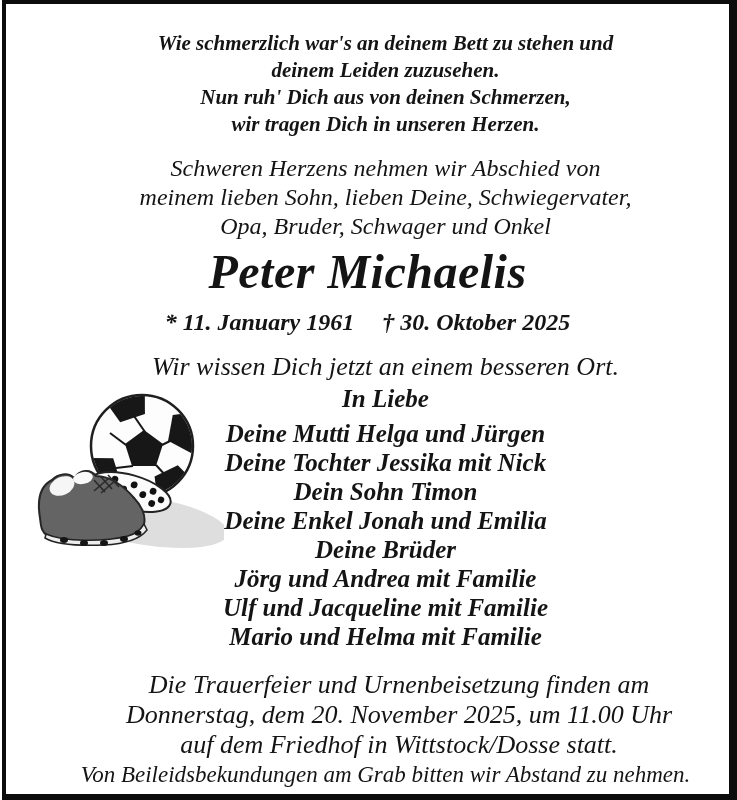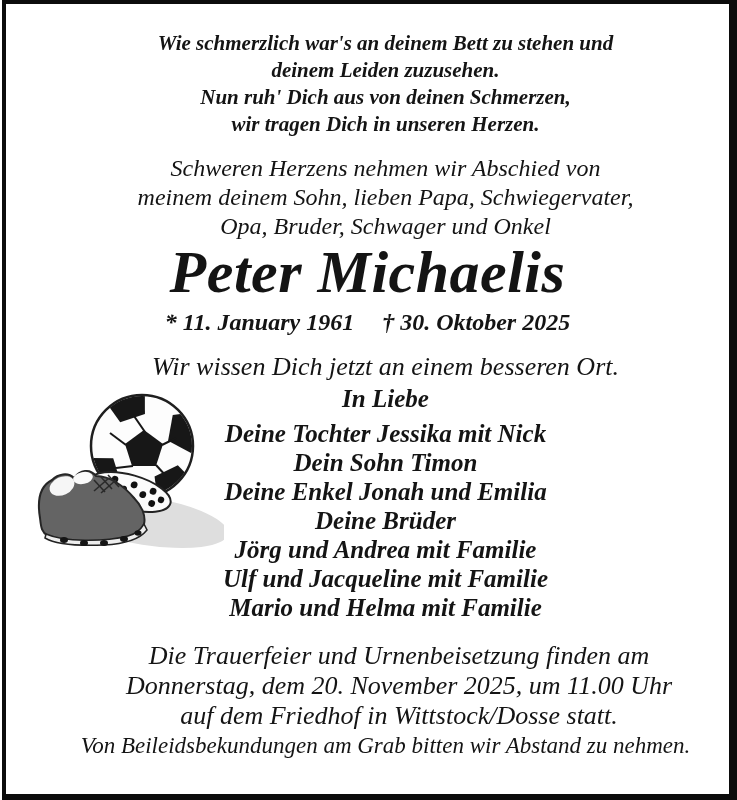--- a/index.html
+++ b/index.html
@@ -19,21 +19,21 @@
   .line{font-style:italic;text-align:center;white-space:nowrap;margin-left:36px;}
 
   .verse{margin-top:26px;}
   .verse .line{font-weight:bold;font-size:21px;line-height:27px;}
 
   .farewell{margin-top:16px;}
   .farewell .line{font-size:24px;line-height:29px;}
 
   .deceased-name{
     font-style:italic;font-weight:bold;text-align:center;
-    font-size:60px;line-height:62px;margin-top:0;
+    font-size:48px;line-height:62px;margin-top:0;
     letter-spacing:0.5px;
   }
 
   .dates{margin-top:5px;font-style:italic;font-weight:bold;
     text-align:center;font-size:24px;line-height:28px;}
   .dates .death-date{margin-left:28px;}
 
   .middle{margin-top:17px;}
   .better-place{font-size:26px;line-height:28px;}
   .in-love{font-weight:bold;font-size:25px;line-height:28px;margin-top:4px;}
@@ -55,21 +55,21 @@
 
     <div class="verse">
       <div class="line">Wie schmerzlich war's an deinem Bett zu stehen und</div>
       <div class="line">deinem Leiden zuzusehen.</div>
       <div class="line">Nun ruh' Dich aus von deinen Schmerzen,</div>
       <div class="line">wir tragen Dich in unseren Herzen.</div>
     </div>
 
     <div class="farewell">
       <div class="line">Schweren Herzens nehmen wir Abschied von</div>
-      <div class="line">meinem deinem Sohn, lieben Papa, Schwiegervater,</div>
+      <div class="line">meinem lieben Sohn, lieben Deine, Schwiegervater,</div>
       <div class="line">Opa, Bruder, Schwager und Onkel</div>
     </div>
 
     <div class="deceased-name">Peter Michaelis</div>
 
     <div class="dates">
       <span>* 11. January 1961</span><span class="death-date">† 30. Oktober 2025</span>
     </div>
 
     <svg class="art" viewBox="0 0 200 185" aria-hidden="true">
@@ -138,20 +138,21 @@
           <ellipse cx="100" cy="151" rx="4" ry="3"></ellipse>
           <ellipse cx="114" cy="145" rx="3.5" ry="2.8"></ellipse>
         </g>
       </g>
     </svg>
 
     <div class="middle">
       <div class="line better-place">Wir wissen Dich jetzt an einem besseren Ort.</div>
       <div class="line in-love">In Liebe</div>
       <div class="mourners">
+        <div class="line">Deine Mutti Helga und Jürgen</div>
         <div class="line">Deine Tochter Jessika mit Nick</div>
         <div class="line">Dein Sohn Timon</div>
         <div class="line">Deine Enkel Jonah und Emilia</div>
         <div class="line">Deine Brüder</div>
         <div class="line">Jörg und Andrea mit Familie</div>
         <div class="line">Ulf und Jacqueline mit Familie</div>
         <div class="line">Mario und Helma mit Familie</div>
       </div>
     </div>
 

